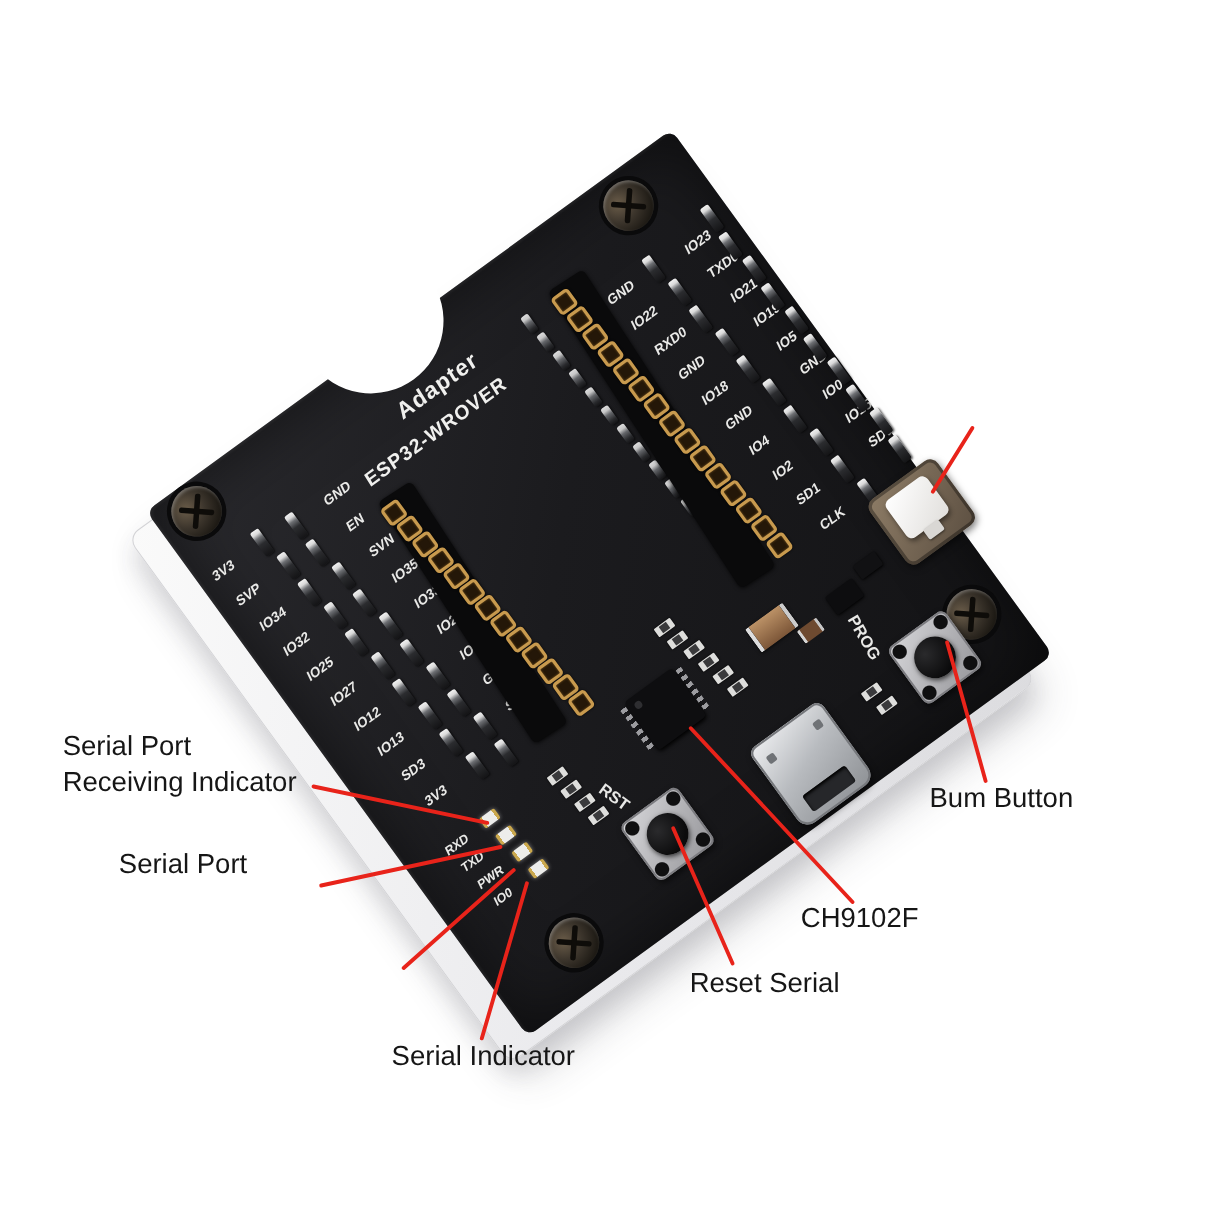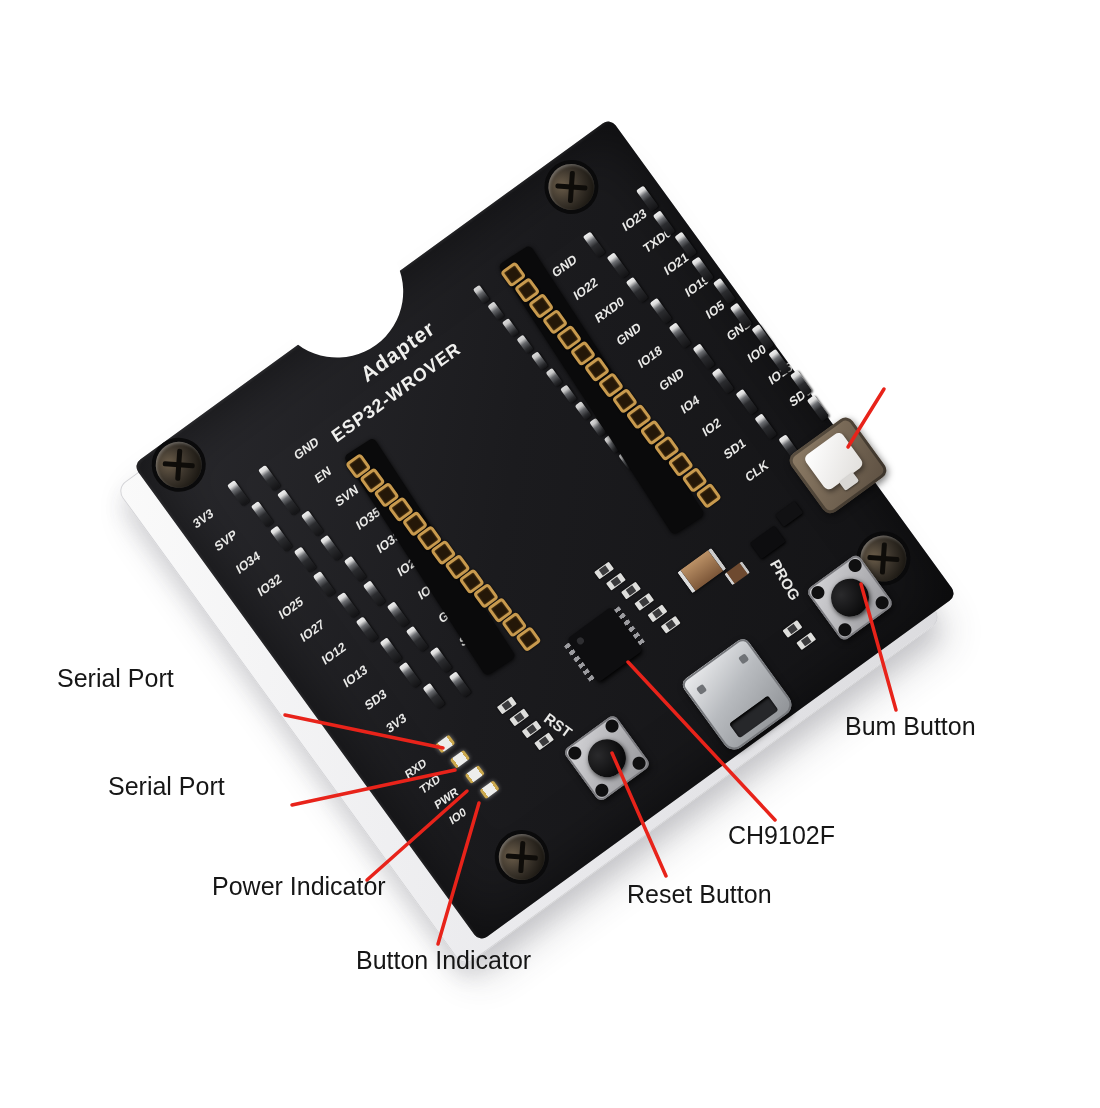--- a/index.html
+++ b/index.html
@@ -335,22 +335,22 @@
       <line x1="612" y1="753" x2="666" y2="876"></line>
       <line x1="479" y1="803" x2="438" y2="944"></line>
       <line x1="467" y1="791" x2="367" y2="880"></line>
       <line x1="455" y1="770" x2="292" y2="805"></line>
       <line x1="443" y1="748" x2="285" y2="715"></line>
     </g>
   </svg>
 
   <div class="ann" style="left:845px;top:710px;">Bum Button</div>
   <div class="ann" style="left:728px;top:819px;">CH9102F</div>
-  <div class="ann" style="left:627px;top:878px;">Reset Button</div>
-  <div class="ann" style="left:356px;top:944px;">Button Indicator</div>
-  <div class="ann" style="left:212px;top:870px;">Power Indicator</div>
+  <div class="ann" style="left:627px;top:878px;">Reset Serial</div>
+  <div class="ann" style="left:356px;top:944px;">Serial Indicator</div>
   <div class="ann" style="left:108px;top:770px;">
     <div>Serial Port</div>
   </div>
   <div class="ann" style="left:57px;top:662px;">
     <div>Serial Port</div>
+    <div>Receiving Indicator</div>
   </div>
 </div>
 
 </body></html>

